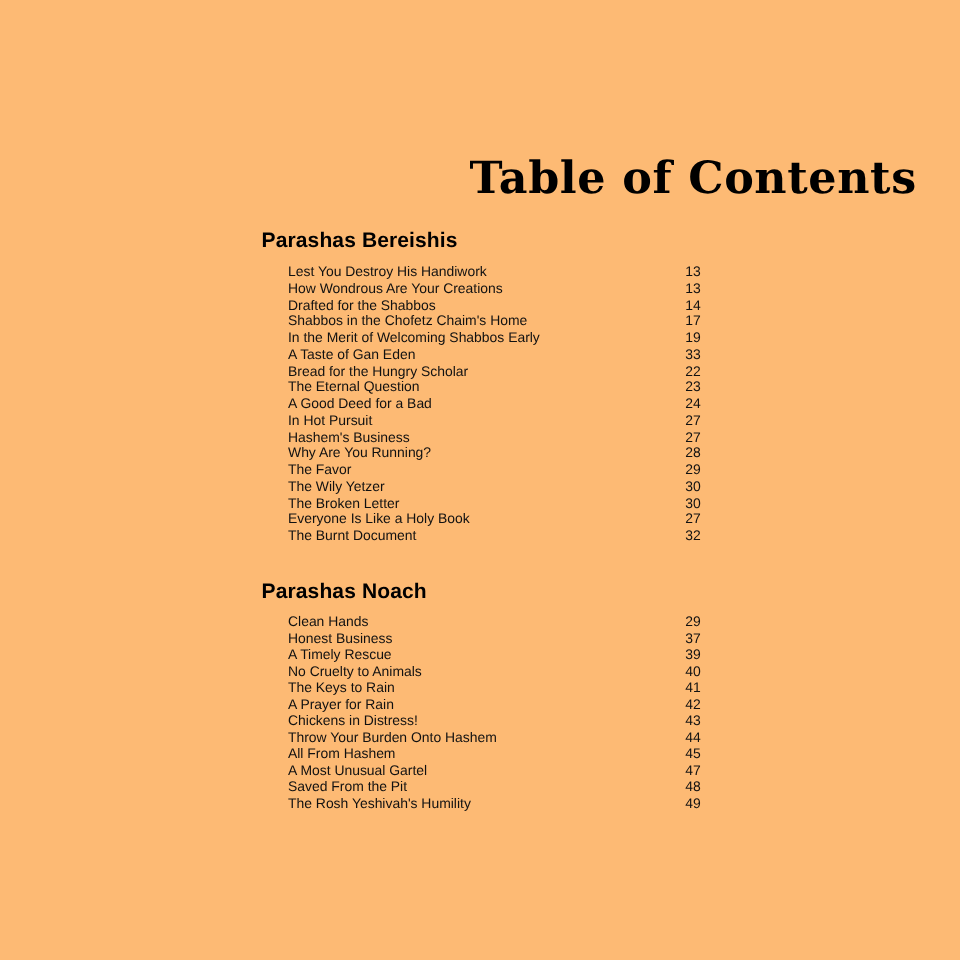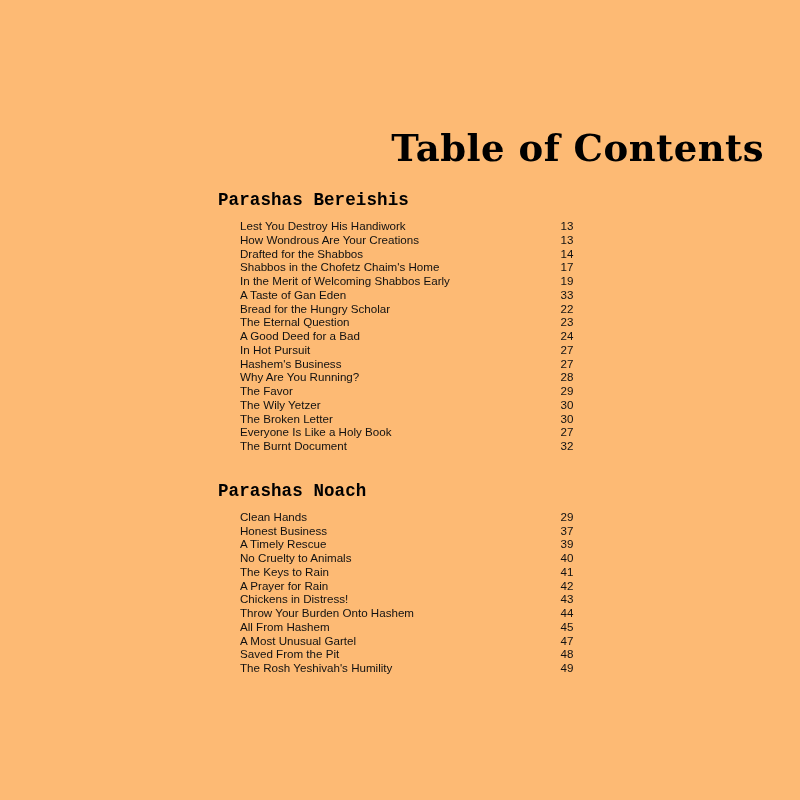--- a/index.html
+++ b/index.html
@@ -36,21 +36,21 @@
   .content {
     position: absolute;
     top: 190px;
     left: 218px;
     width: 366px;
   }
   .section {
     margin-bottom: 6px;
   }
   .section-heading {
-    font-family: Liberation Mono, monospace;
+    font-family: Liberation Sans, sans-serif;
     font-weight: bold;
     font-size: 17.5px;
     color: #000000;
     margin: 0 0 9px 0;
     letter-spacing: 0.1px;
   }
   .entries {
     margin: 0;
     padding: 0;
     list-style: none;
@@ -63,21 +63,21 @@
     color: #111111;
     padding-left: 22px;
   }
   .entry-title {
     flex: 1 1 auto;
     white-space: nowrap;
   }
   .entry-page {
     flex: 0 0 auto;
     width: 34px;
-    text-align: center;
+    text-align: right;
   }
   .section-gap {
     height: 22px;
   }
 </style>
 </head>
 <body>
 
 <div class="page">
 

